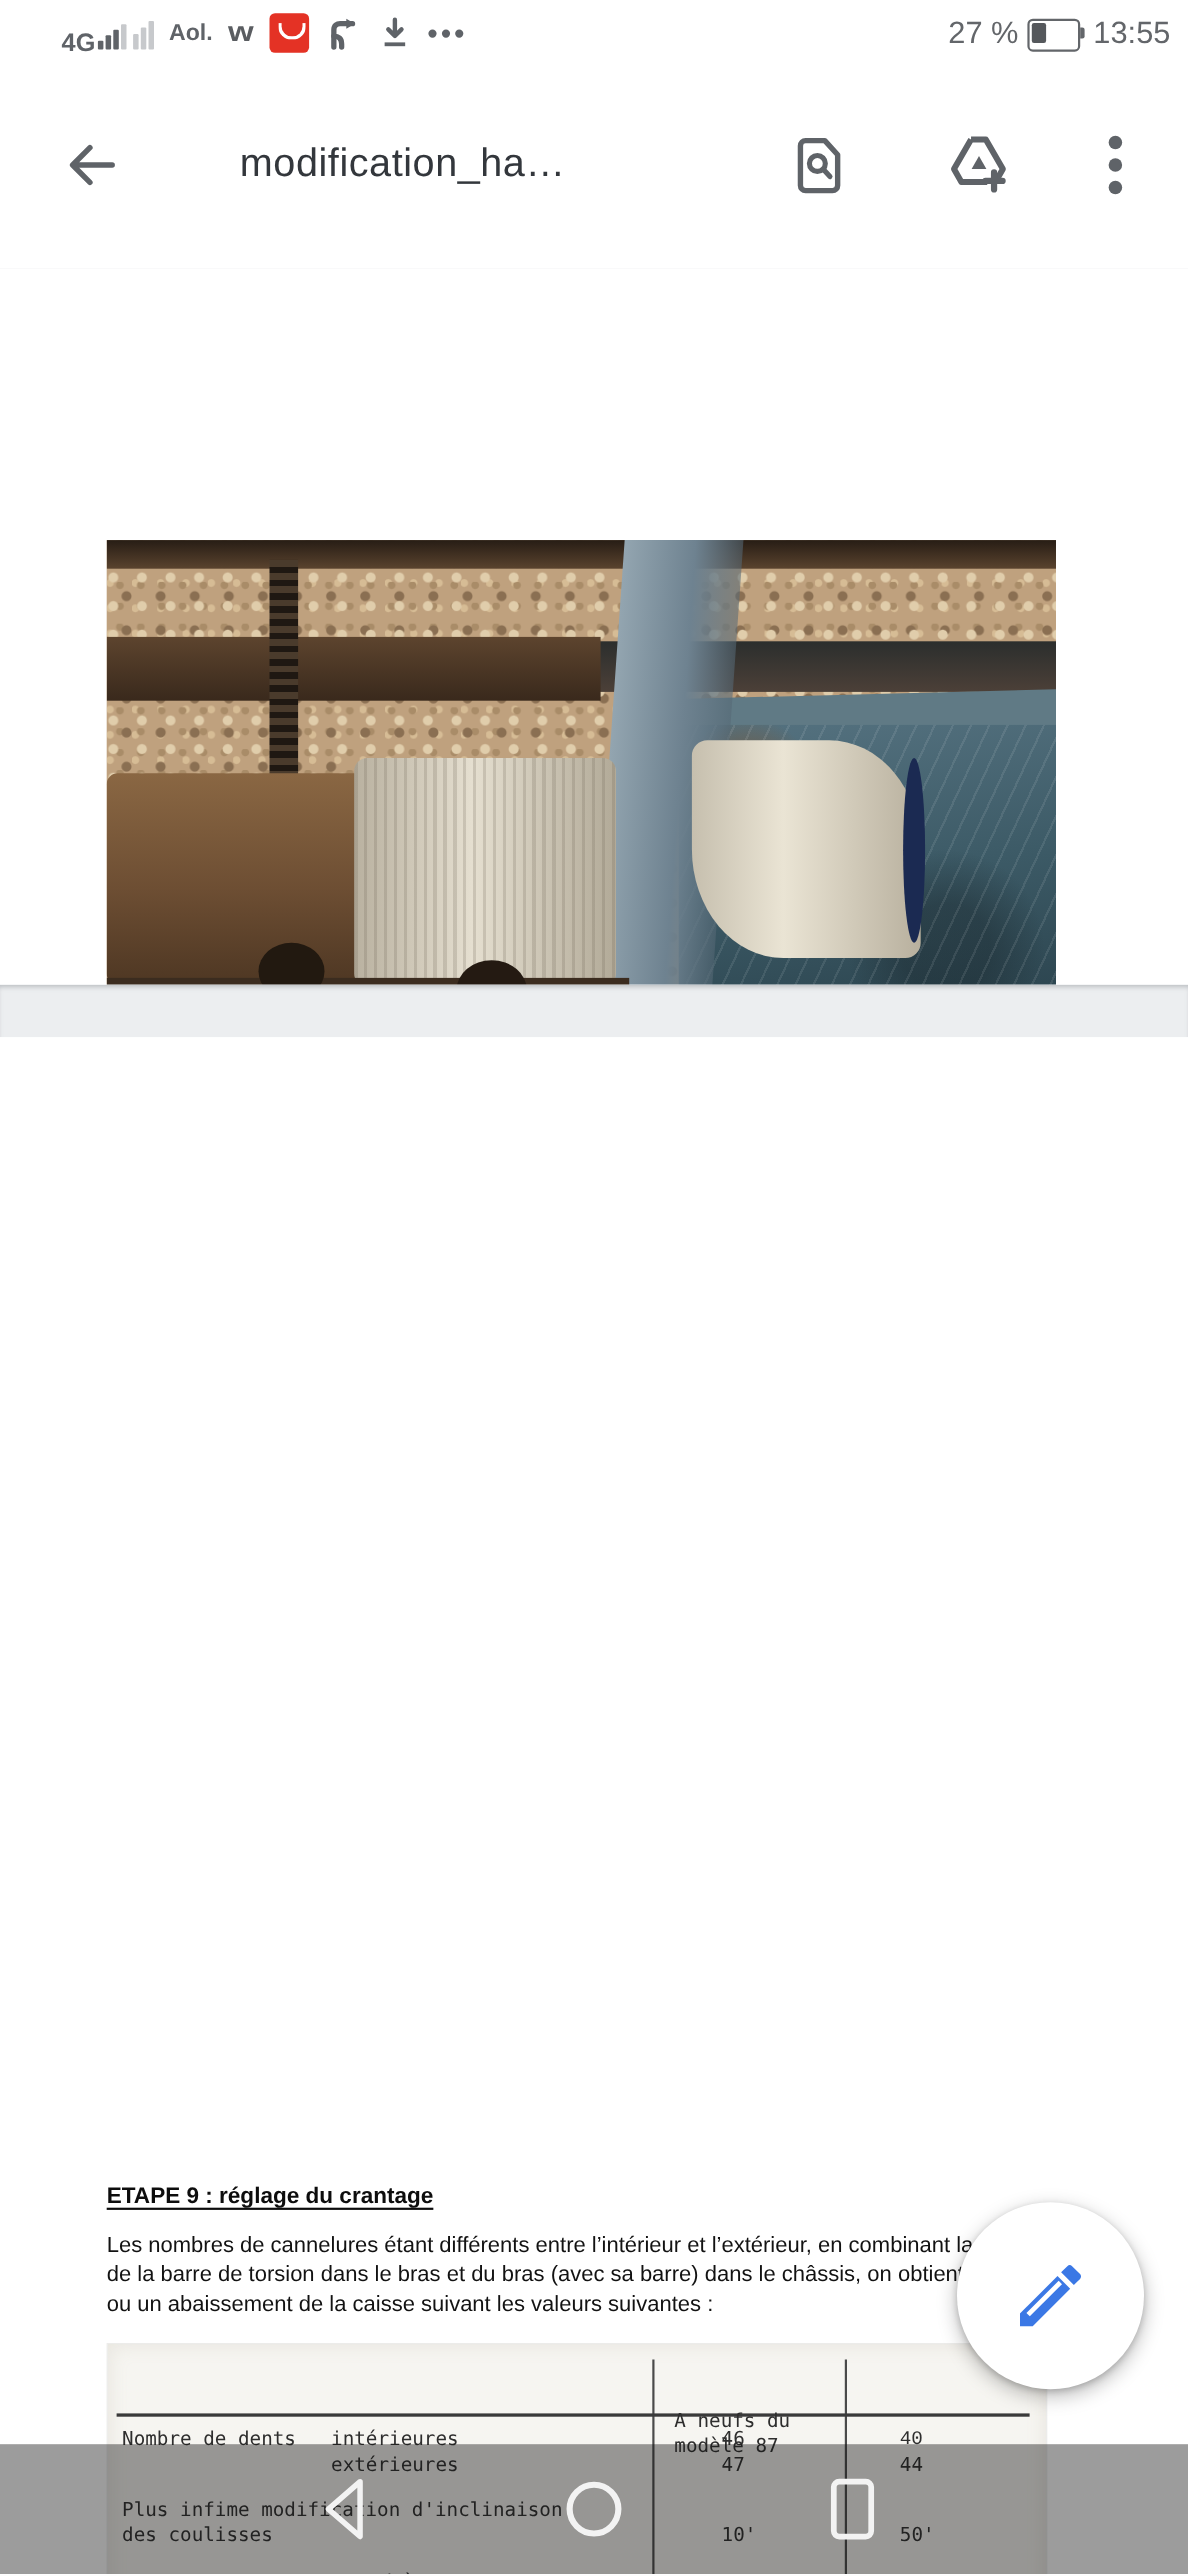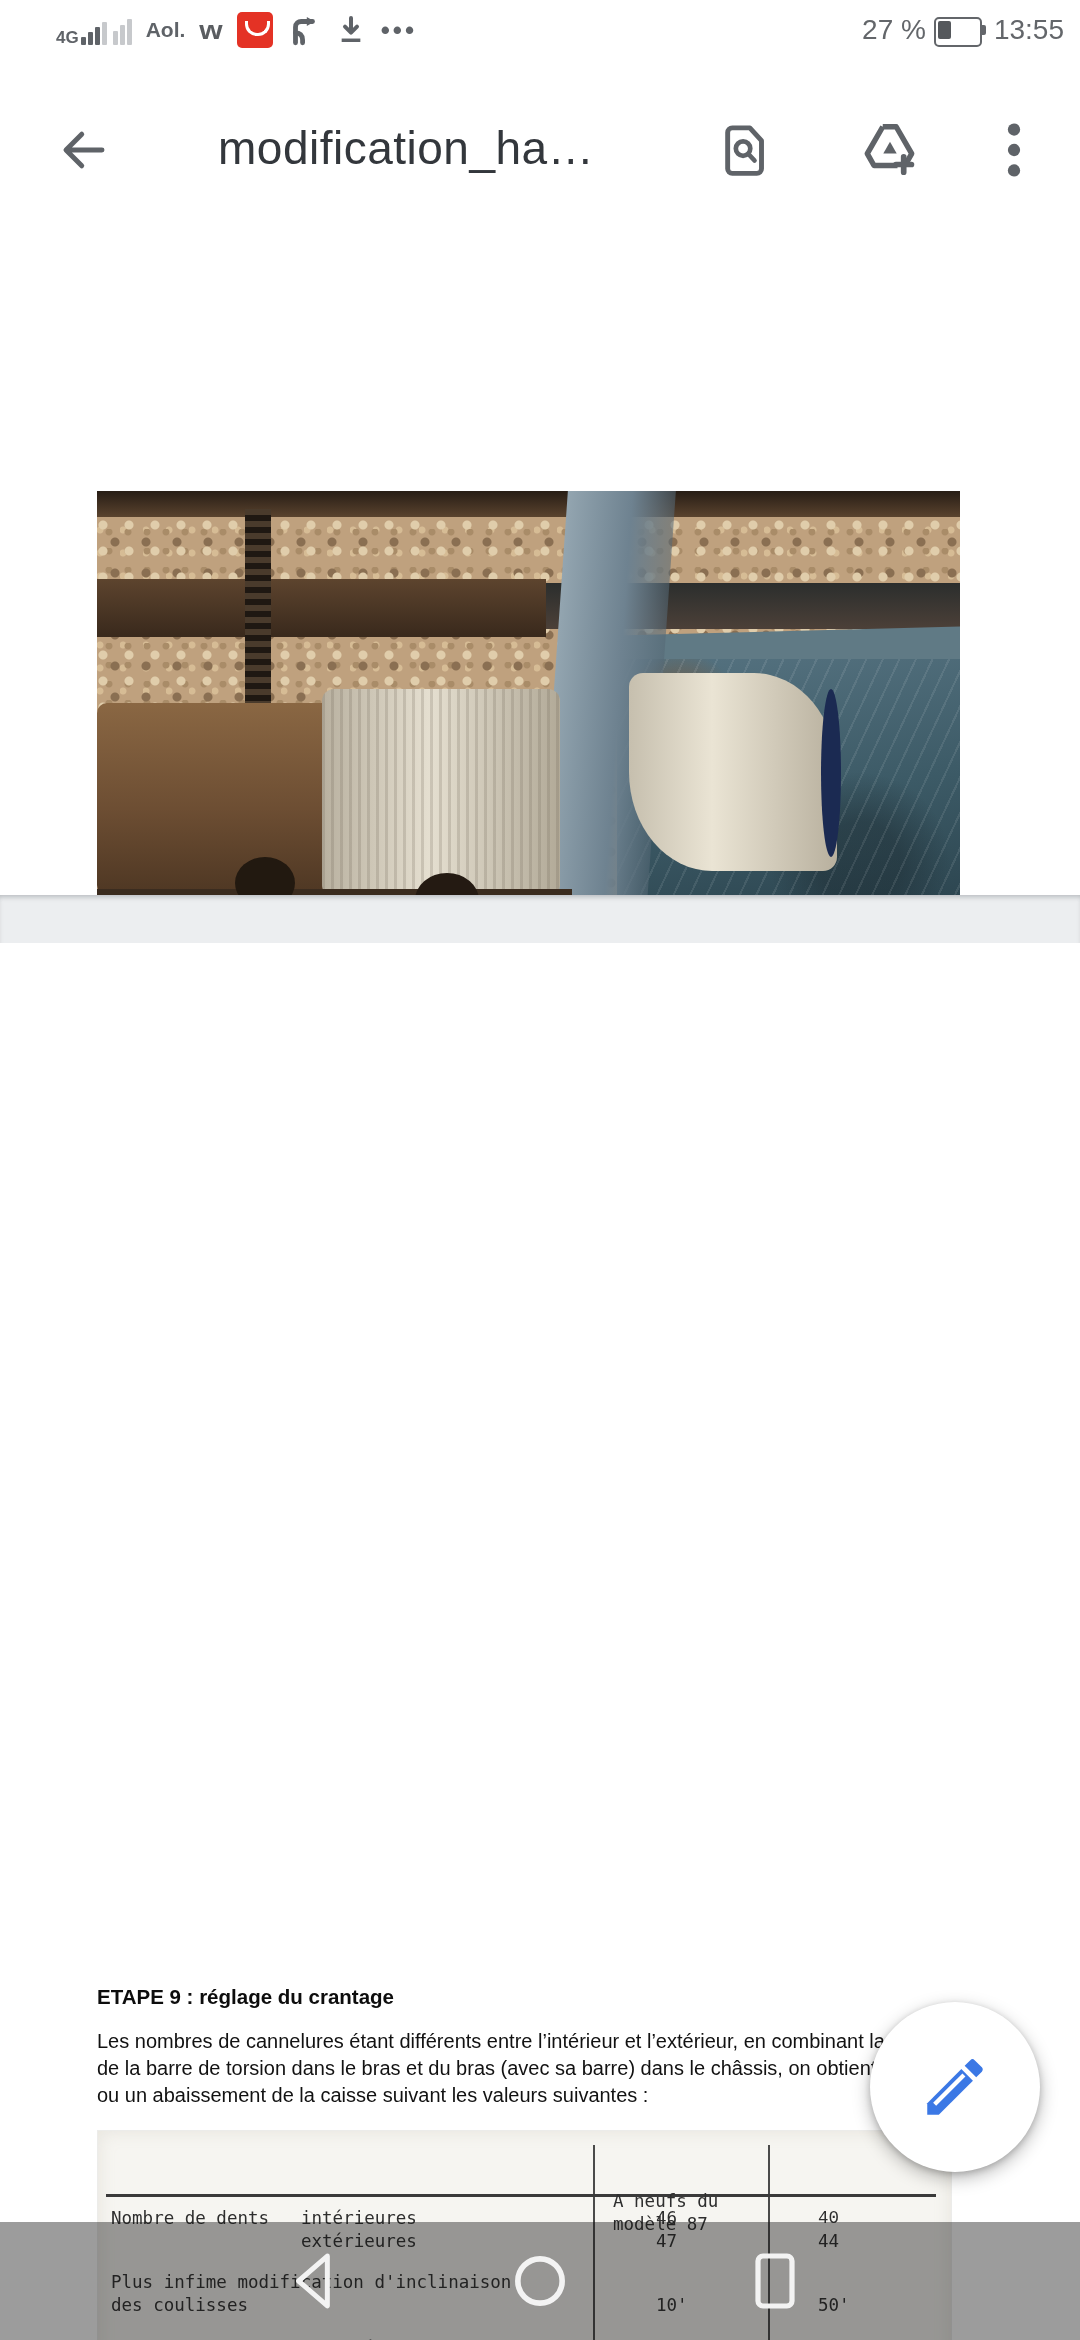--- a/index.html
+++ b/index.html
@@ -8,49 +8,49 @@
   .abs{position:absolute;}
 
   
   #status-bar{left:0;top:0;width:1080px;height:56px;background:#fff;color:#63666a;}
   .sb-left{position:absolute;left:56px;top:8px;height:44px;display:flex;align-items:center;gap:14px;}
   .sb-right{position:absolute;right:16px;top:8px;height:44px;display:flex;align-items:center;gap:8px;
             font-size:28px;color:#63666a;}
   .sig{display:flex;align-items:flex-end;gap:2px;height:30px;}
   .sig .bar{width:5px;background:#5f6368;border-radius:1px;}
   .sig .lt{background:#c7c9cc;}
-  .net-lbl{font-size:17px;font-weight:700;color:#5f6368;line-height:14px;}
+  .net-lbl{font-size:23px;font-weight:700;color:#5f6368;line-height:14px;}
   .aol{font-size:21px;font-weight:700;color:#5f6368;}
   .wish{font-size:30px;font-weight:700;color:#5a5d61;transform:scaleY(.85);}
   .ali{width:36px;height:36px;border-radius:5px;background:#e43225;position:relative;}
   .ali::after{content:"";position:absolute;left:8px;top:9px;width:19px;height:12px;
               border:3px solid #fff;border-top:none;border-radius:0 0 12px 12px;}
   .dots3{font-size:26px;letter-spacing:3px;color:#5f6368;font-weight:700;}
   .batt{position:relative;width:52px;height:26px;}
   .batt .shell{position:absolute;left:0;top:0;width:44px;height:26px;border:2.5px solid #63666a;border-radius:5px;}
   .batt .fill{position:absolute;left:4px;top:4px;width:13px;height:18px;background:#55585c;border-radius:2px;}
   .batt .cap{position:absolute;right:0;top:8px;width:4px;height:10px;background:#63666a;border-radius:0 2px 2px 0;}
 
   
   #app-bar{left:0;top:56px;width:1080px;height:188px;background:#fff;border-bottom:2px solid #e6e7e9;}
   #doc-title{position:absolute;left:218px;top:50%;transform:translateY(-54%);
-             font-size:46px;color:#33373c;letter-spacing:.5px;white-space:nowrap;}
+             font-size:36px;color:#33373c;letter-spacing:.5px;white-space:nowrap;}
   .icon-btn{position:absolute;top:0;height:100%;display:flex;align-items:center;justify-content:center;}
 
   
   #page1{left:0;top:244px;width:1080px;height:651px;background:#fff;}
   #page-gap{left:0;top:895px;width:1080px;height:48px;background:#eceef0;
             box-shadow:inset 0 4px 5px -2px rgba(90,95,100,.35);}
   #page2{left:0;top:943px;width:1080px;height:1397px;background:#fff;}
 
   .doc-text{color:#121212;font-size:20px;line-height:27px;}
   .doc-text div{white-space:pre;}
   #photo-caption{left:97px;top:712px;font-size:19.5px;color:#141414;white-space:pre;}
   #etape-heading{left:97px;top:1042px;font-size:20.5px;font-weight:700;color:#0d0d0d;
-                 text-underline-offset:4px;white-space:pre;}
+                 text-decoration:underline;text-underline-offset:4px;white-space:pre;}
 
   
   #table-scan{left:97px;top:1187px;width:853px;height:406px;background:#f6f5f1;
               box-shadow:inset 0 0 18px rgba(160,150,130,.18);border:1px solid #ececea;}
   .tcell{position:absolute;font-family:"DejaVu Sans Mono",monospace;font-size:17.5px;
          color:#2e2e2e;white-space:pre;line-height:23px;}
   .vline{position:absolute;width:2px;background:#4a4a4a;top:14px;height:358px;}
   .hline{position:absolute;left:8px;width:830px;height:3px;background:#3a3a3a;top:63px;}
 
   

